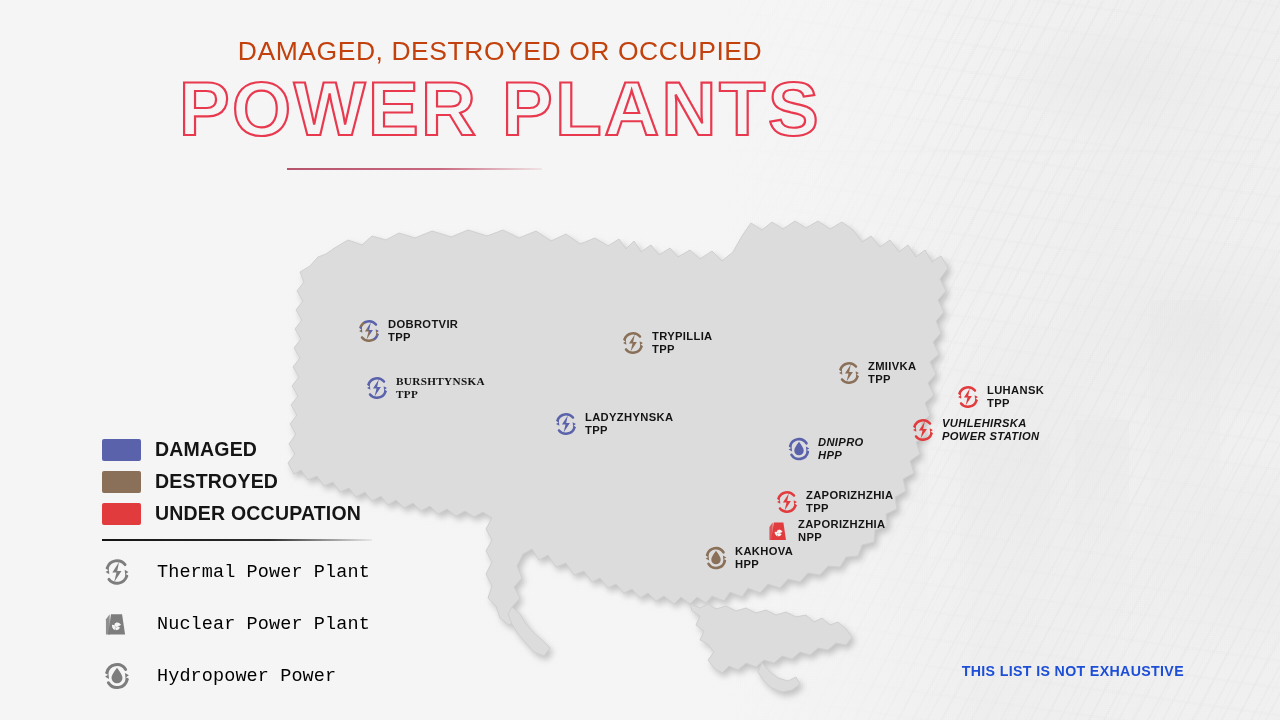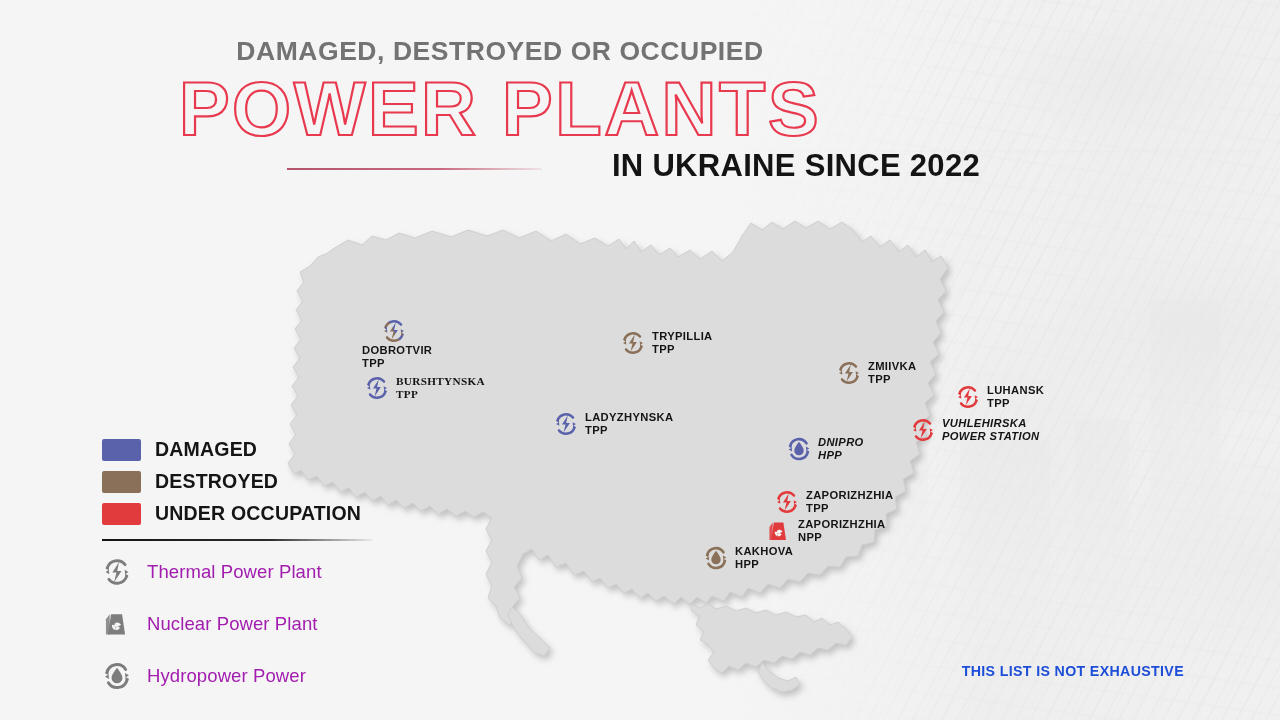--- a/index.html
+++ b/index.html
@@ -45,22 +45,22 @@
   .grain{
     position:absolute; inset:0; pointer-events:none; opacity:.35;
     background:
       repeating-linear-gradient(0deg, rgba(0,0,0,.012) 0 1px, rgba(255,255,255,0) 1px 2px),
       repeating-linear-gradient(90deg, rgba(0,0,0,.012) 0 1px, rgba(255,255,255,0) 1px 2px);
   }
 
   
   .title-wrap{ position:absolute; left:0; top:36px; width:1000px; text-align:center; }
   .kicker{
-    font-size:26.5px; font-weight:700; letter-spacing:.55px;
-    color:#737373; font-family:"Liberation Sans", sans-serif;
+    font-size:26.5px; font-weight:400; letter-spacing:.55px;
+    color:#c2410c; font-family:"Liberation Sans", sans-serif;
     white-space:nowrap;
   }
   .headline{
     margin-top:1px;
     font-size:76px; font-weight:700; letter-spacing:2.5px;
     color:transparent;
     -webkit-text-stroke:2.2px #e8394f;
     text-shadow:0 0 0 transparent;
     white-space:nowrap; line-height:1.08;
   }
@@ -85,22 +85,22 @@
     margin-left:14px; font-size:19.5px; font-weight:700;
     letter-spacing:.2px; color:#151515; white-space:nowrap;
   }
   .legend-divider{
     margin:14px 0 16px 0; height:2px; width:270px;
     background:linear-gradient(90deg,#141414 0%, #2c2c2c 62%, rgba(20,20,20,.06) 100%);
   }
   .legend-type{ display:flex; align-items:center; margin-bottom:22px; }
   .legend-type .ticon{ width:30px; height:30px; flex:0 0 auto; }
   .legend-type-label{
-    margin-left:15px; font-size:18.5px; font-weight:400;
-    color:#a21caf; letter-spacing:.1px; white-space:nowrap;
+    margin-left:25px; font-size:18.5px; font-weight:400;
+    color:#000000; letter-spacing:.1px; white-space:nowrap;font-family:Liberation Mono, monospace;
   }
 
   
   .marker{ position:absolute; display:flex; align-items:center; }
   .marker .micon{ width:26px; height:26px; flex:0 0 auto; }
   .marker .mtext{
     margin-left:6px; font-size:11.2px; font-weight:700;
     line-height:1.16; letter-spacing:.35px; color:#141414;
     white-space:nowrap;
   }
@@ -122,21 +122,20 @@
     <div class="photo-struct" style="left:240px; top:440px; width:90px;  height:180px;"></div>
     <div class="photo-struct" style="left:355px; top:420px; width:54px;  height:230px;"></div>
     <div class="photo-struct" style="left:430px; top:300px; width:70px;  height:330px;"></div>
     <div class="photo-struct" style="left:20px;  top:150px; width:520px; height:6px; opacity:.4;"></div>
   </div>
   <div class="grain"></div>
 
   <div class="title-wrap">
     <div class="kicker">DAMAGED, DESTROYED OR OCCUPIED</div>
     <div class="headline">POWER PLANTS</div>
-    <div class="subline">IN UKRAINE SINCE 2022</div>
   </div>
   <div class="title-rule"></div>
 
   <svg class="map-layer" viewBox="0 0 1280 720" xmlns="http://www.w3.org/2000/svg">
     <defs>
       <filter id="mapshadow" x="-10%" y="-10%" width="130%" height="130%">
         <feDropShadow dx="3" dy="4" stdDeviation="3" flood-color="#9a9a9a" flood-opacity="0.55"></feDropShadow>
       </filter>
 
       <linearGradient id="gradSplit" x1="0" y1="1" x2="1" y2="0">
@@ -245,21 +244,21 @@
         <path fill="none" stroke="#7d7d7d" stroke-width="3.2" stroke-linecap="round" d="M6.8,23.2 A11,11 0 0,0 26.8,19.8"></path>
         <path fill="#7d7d7d" d="M6.6,10.6 l-3.4,1.9 3.2,2.2 -3.1,2.0 4.2,2.5 z"></path>
         <path fill="#7d7d7d" d="M25.4,21.4 l3.4,-1.9 -3.2,-2.2 3.1,-2.0 -4.2,-2.5 z"></path>
         <path fill="#7d7d7d" d="M16.0,7.2 C12.2,12.4 10.2,15.4 10.2,18.0 a5.8,5.8 0 0,0 11.6,0 C21.8,15.4 19.8,12.4 16.0,7.2 Z"></path>
       </svg>
       <div class="legend-type-label">Hydropower Power</div>
     </div>
   </div>
 
   <div id="markers">
-      <div class="marker" style="left: 356px; top: 318px; flex-direction: column;">
+      <div class="marker" style="left: 356px; top: 318px;">
         <svg class="micon" viewBox="0 0 32 32">
     <defs>
             <linearGradient id="mkSplit0" x1="0" y1="1" x2="1" y2="0">
       <stop offset="0%" stop-color="#8a7058"></stop>
               <stop offset="47%" stop-color="#8a7058"></stop>
       <stop offset="53%" stop-color="#5a62ab"></stop>
               <stop offset="100%" stop-color="#5a62ab"></stop>
     </linearGradient>
           </defs>
     <g fill="url(#mkSplit0)" stroke="url(#mkSplit0)">

